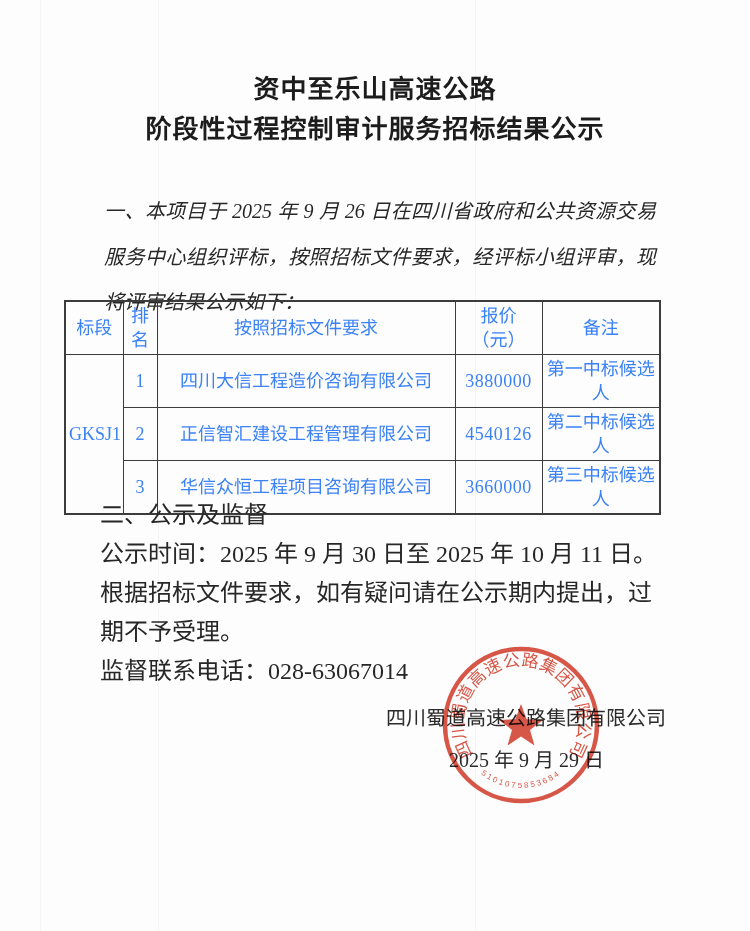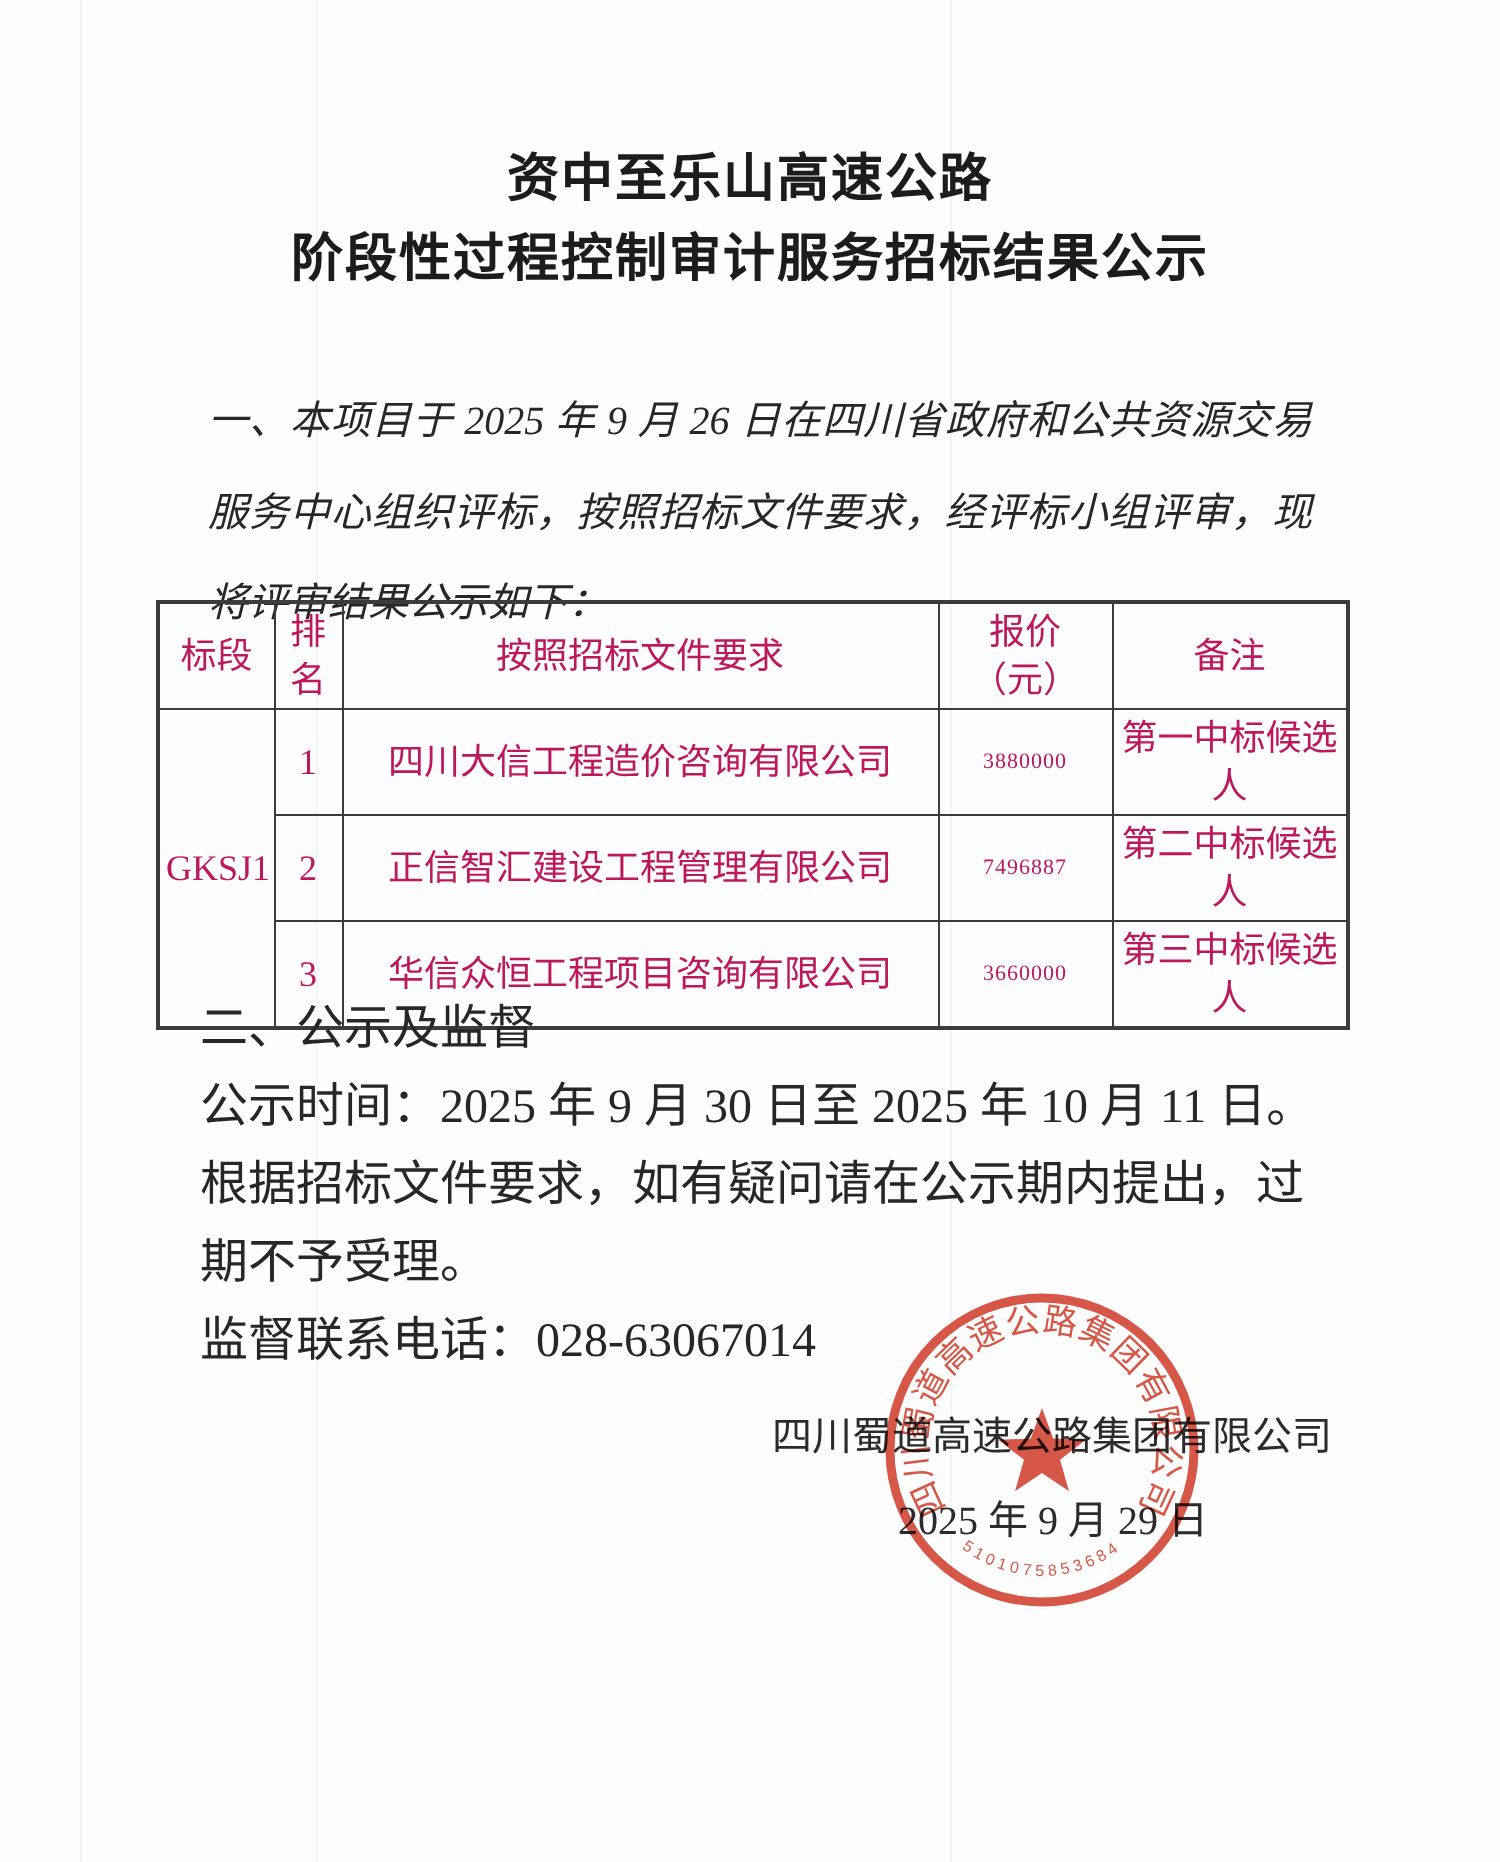--- a/index.html
+++ b/index.html
@@ -18,33 +18,33 @@
     font-weight:bold;font-size:26px;line-height:40px;color:#1c1c1c;
     letter-spacing:1px;
   }
 
   .intro{
     position:absolute;left:100px;top:185px;width:552px;margin:4px;
     font-size:20px;line-height:45.5px;text-align:justify;color:#272727;font-style:italic;
   }
 
   table.bid{
-    position:absolute;left:78px;top:300px;width:595px;height:190px;
+    position:absolute;left:64px;top:300px;width:595px;height:190px;
     border-collapse:collapse;table-layout:fixed;
-    font-size:18px;color:#be185d;
+    font-size:18px;color:#3b82f6;
   }
   table.bid,
   table.bid th, table.bid td{border:1.5px solid #3c3c3c;}
   table.bid{border-width:2px;}
   table.bid th, table.bid td{
     font-weight:normal;text-align:center;vertical-align:middle;
     padding:2px 3px;line-height:24px;
   }
   th.rank-col{word-break:break-all;line-height:26px;}
-  td.num{font-size:11px;letter-spacing:0.5px;}
+  td.num{font-size:18px;letter-spacing:0.5px;}
 
   .section2{position:absolute;left:100px;top:496px;width:570px;}
   .section2 div{font-size:24px;line-height:39px;color:#272727;}
 
   .sign-company{position:absolute;left:386px;top:702px;font-size:20px;color:#2b2b2b;white-space:nowrap;}
   .sign-date{position:absolute;left:449px;top:744px;font-size:20px;color:#2b2b2b;white-space:nowrap;}
 
   .seal{
     position:absolute;left:421px;top:623px;width:200px;height:200px;
     mix-blend-mode:multiply;opacity:0.86;pointer-events:none;
@@ -91,21 +91,21 @@
       <tr style="height:46px">
         <td rowspan="3">GKSJ1</td>
         <td>1</td>
         <td>四川大信工程造价咨询有限公司</td>
         <td class="num">3880000</td>
         <td>第一中标候选人</td>
       </tr>
       <tr style="height:46px">
         <td>2</td>
         <td>正信智汇建设工程管理有限公司</td>
-        <td class="num">7496887</td>
+        <td class="num">4540126</td>
         <td>第二中标候选人</td>
       </tr>
       <tr style="height:46px">
         <td>3</td>
         <td>华信众恒工程项目咨询有限公司</td>
         <td class="num">3660000</td>
         <td>第三中标候选人</td>
       </tr>
     </tbody>
   </table>

